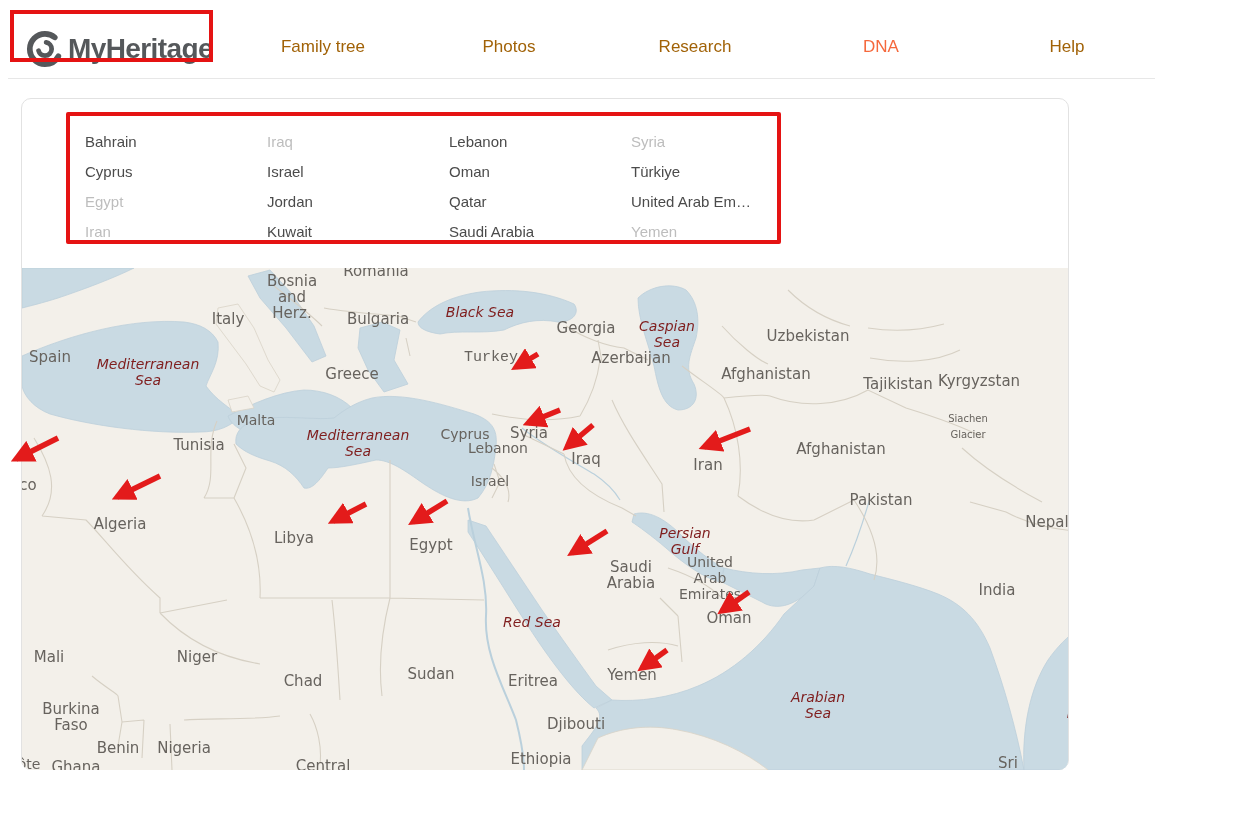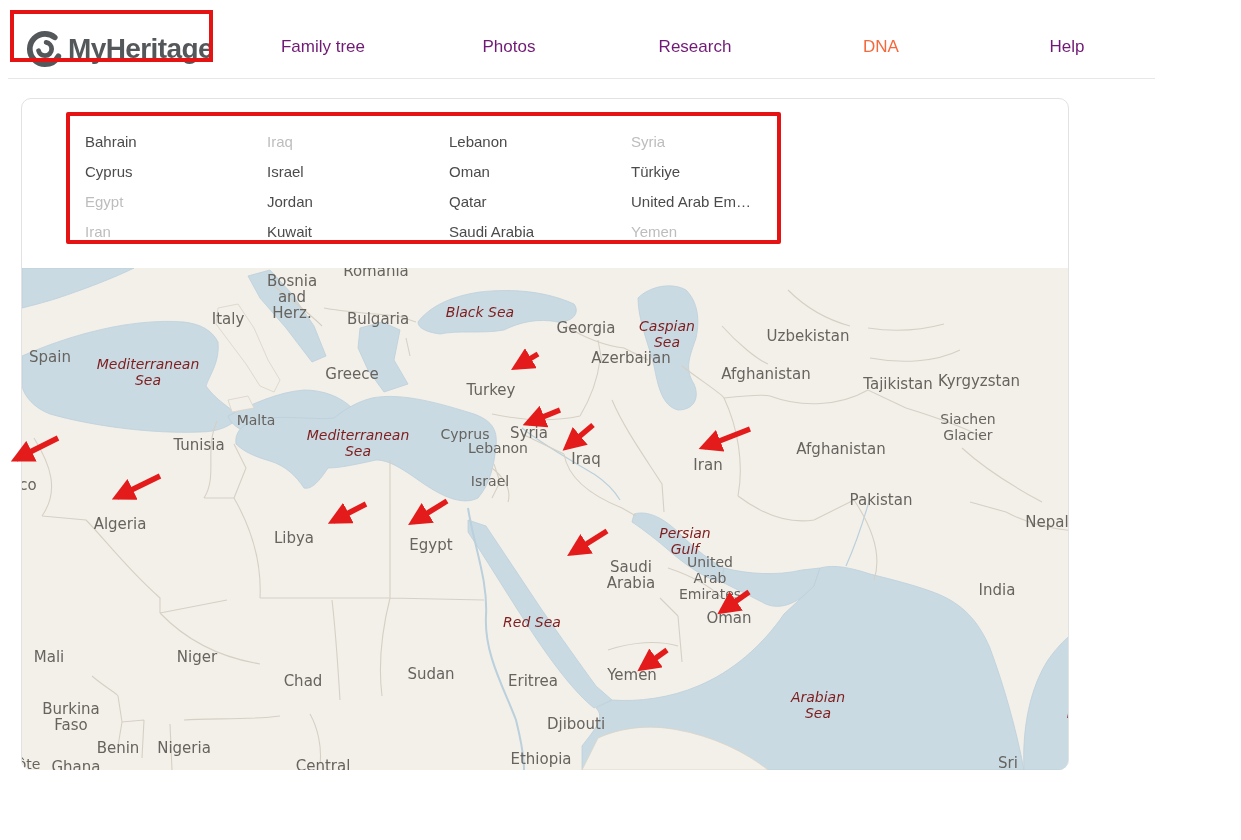--- a/index.html
+++ b/index.html
@@ -8,21 +8,21 @@
   .page { position:relative; width:1241px; height:840px; }
 
   
   .header { position:absolute; left:0; top:16px; width:1236px; height:63px; background:#fff; }
   .header-rule { position:absolute; left:8px; right:81px; bottom:0; height:1px; background:#e7e7e7; }
   .logo { position:absolute; left:26px; top:14px; display:flex; align-items:center; cursor:pointer; }
   .logo-icon { width:38px; height:38px; margin-right:4px; }
   .logo-text { font-size:28px; font-weight:bold; color:#55585b; letter-spacing:-0.6px; }
   .main-nav { position:absolute; left:230px; top:0; width:930px; height:62px; display:flex; }
   .nav-item { flex:1; display:flex; align-items:center; justify-content:center;
-              font-size:17px; color:#701a75; cursor:pointer; }
+              font-size:17px; color:#a16207; cursor:pointer; }
 
   
   .red-box { position:absolute; border:4px solid #e51313; background:transparent;
              pointer-events:none; z-index:40; }
   .logo-box { left:10px; top:10px; width:203px; height:52px; }
   .countries-box { left:44px; top:13px; width:715px; height:132px; border-radius:2px; z-index:30; }
   .arrows-overlay { position:absolute; left:0; top:0; width:1241px; height:840px;
                     pointer-events:none; z-index:50; overflow:visible; }
 
   
@@ -151,22 +151,22 @@
 Sea</span>
           <span class="map-label" style="left: 609px; top: 90px;">Azerbaijan</span>
           <span class="map-label" style="left: 786px; top: 68px;">Uzbekistan</span>
           <span class="map-label" style="left: 957px; top: 71px; margin-top: 42px;">Kyrgyzstan</span>
           <span class="map-label" style="left: 744px; top: 106px;">Afghanistan</span>
           <span class="map-label" style="left: 876px; top: 116px;">Tajikistan</span>
           <span class="map-label" style="left: 28px; top: 89px;">Spain</span>
           <span class="map-label sea" style="left: 126px; top: 104px;">Mediterranean
 Sea</span>
           <span class="map-label" style="left: 330px; top: 106px;">Greece</span>
-          <span class="map-label" style="left: 469px; top: 122px;">Turkey</span>
-          <span class="map-label" style="left: 946px; top: 159px; font-size: 14px;">Siachen
+          <span class="map-label" style="left: 469px; top: 90px; font-family: Liberation Mono, monospace;">Turkey</span>
+          <span class="map-label" style="left: 946px; top: 159px; font-size: 10px;">Siachen
 Glacier</span>
           <span class="map-label" style="left: 234px; top: 152px; font-size: 14px;">Malta</span>
           <span class="map-label sea" style="left: 336px; top: 175px;">Mediterranean
 Sea</span>
           <span class="map-label" style="left: 177px; top: 177px;">Tunisia</span>
           <span class="map-label" style="left: 443px; top: 166px; font-size: 14px;">Cyprus</span>
           <span class="map-label" style="left: 507px; top: 165px;">Syria</span>
           <span class="map-label" style="left: 476px; top: 180px; font-size: 14px;">Lebanon</span>
           <span class="map-label" style="left: 819px; top: 181px;">Afghanistan</span>
           <span class="map-label" style="left: 564px; top: 191px;">Iraq</span>

